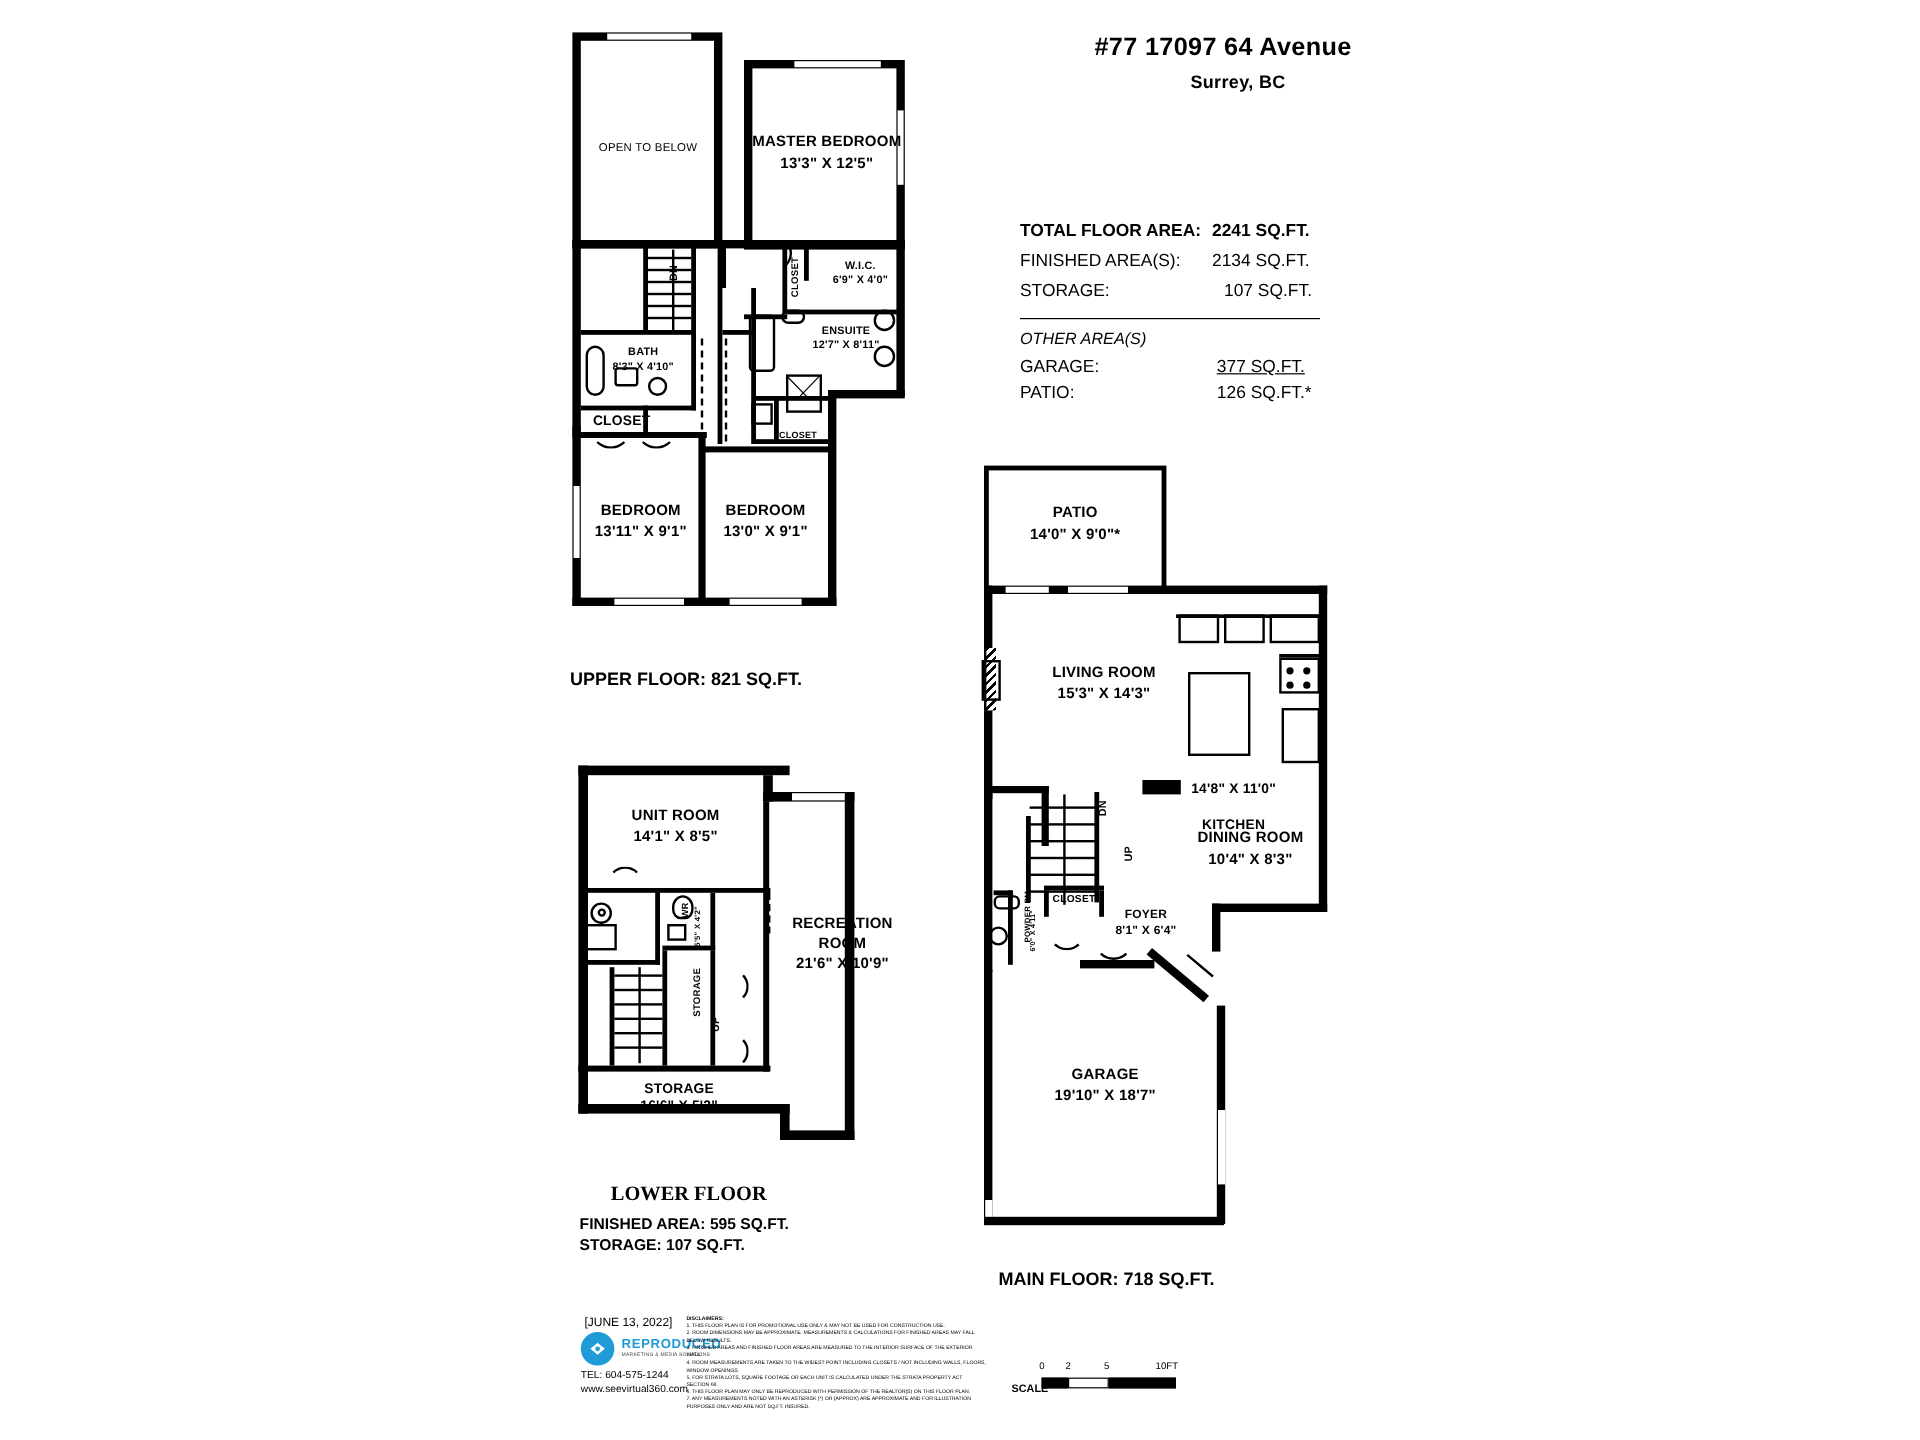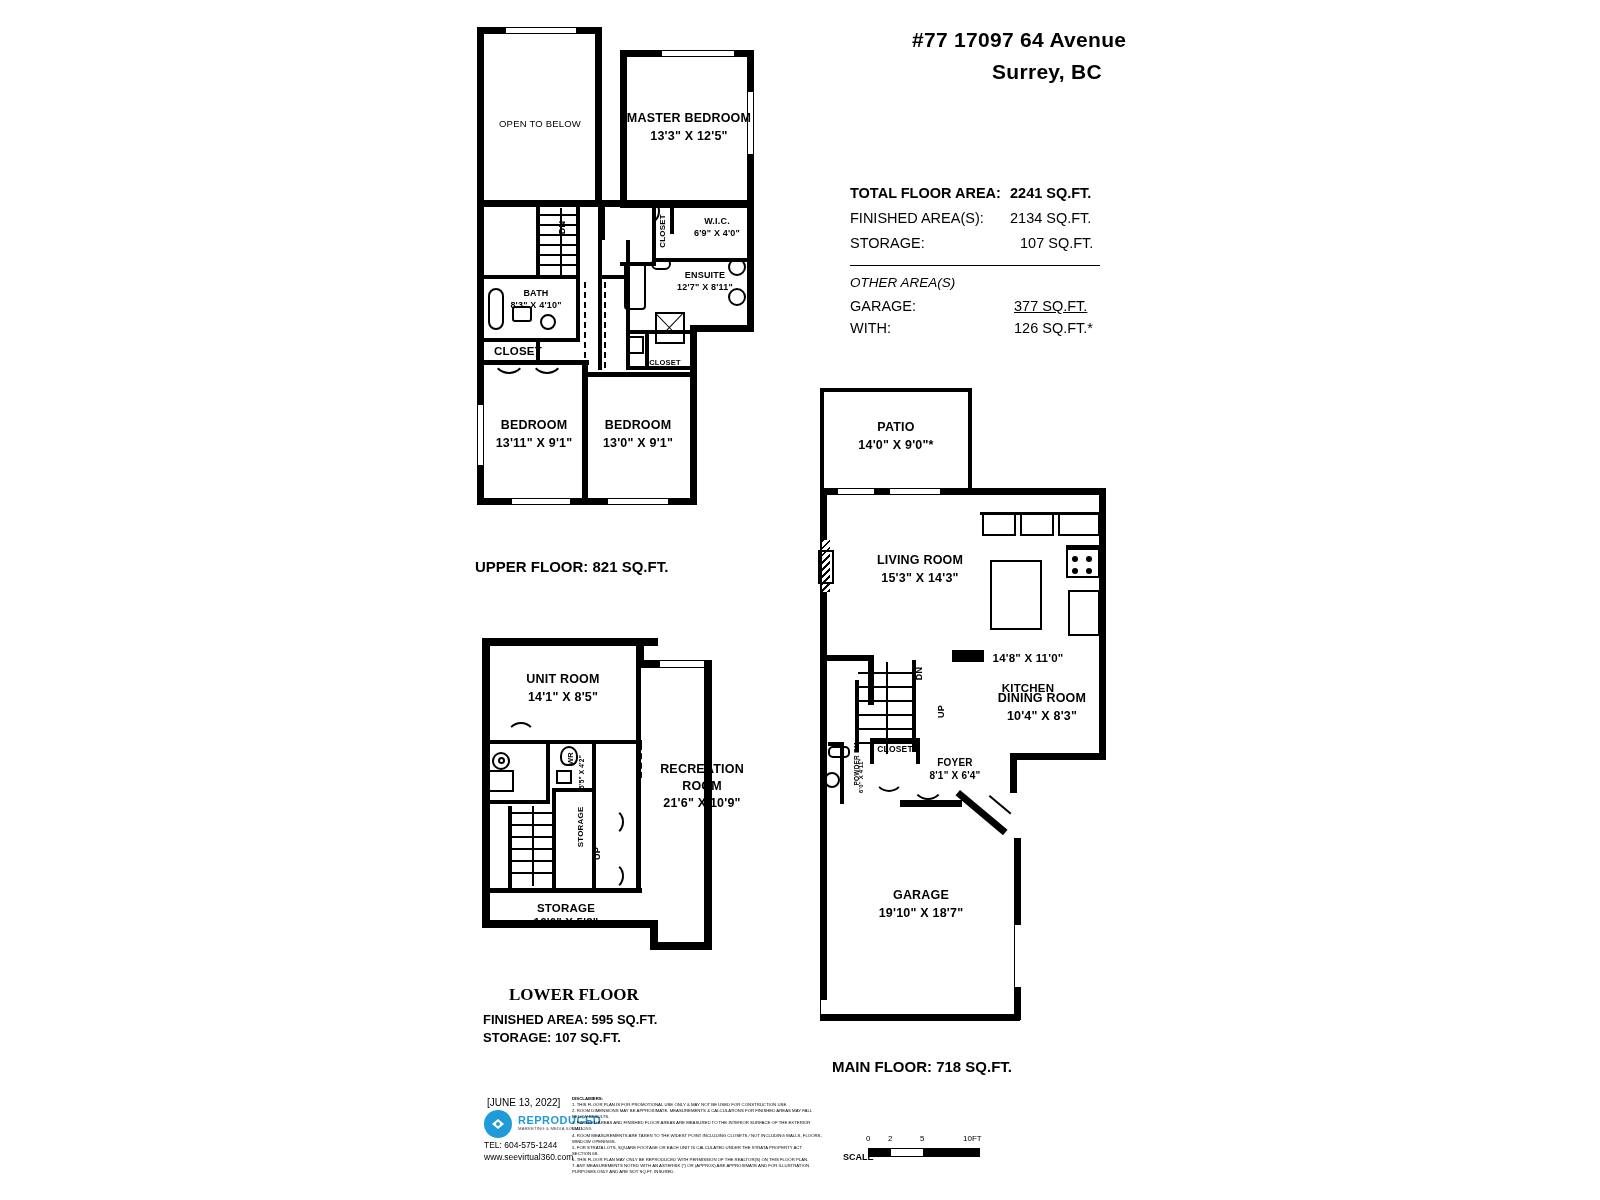--- a/index.html
+++ b/index.html
@@ -31,39 +31,39 @@
   .legalnote{position:absolute;font-size:4.3px;line-height:1.42;width:250px;color:#000;font-family:"Liberation Sans",sans-serif;}
   .scalebar{position:absolute;}
   .sbseg{position:absolute;height:9px;border:1px solid #000;box-sizing:border-box;}
 </style>
 </head>
 <body>
 
 <div class="stage">
 
   <div class="title" style="left:880px;top:28px;font-size:21px;letter-spacing:0.3px;margin-left:32px;">#77 17097 64 Avenue</div>
-  <div class="title" style="left:992px;top:60px;font-size:21px;letter-spacing:0.3px;">Surrey, BC</div>
+  <div class="title" style="left:992px;top:60px;font-size:15px;letter-spacing:0.3px;">Surrey, BC</div>
 
   <div class="specrow" style="left:850px;top:185px;font-weight:bold;">TOTAL FLOOR AREA:</div>
   <div class="specrow" style="left:1010px;top:185px;font-weight:bold;">2241 SQ.FT.</div>
 
   <div class="specrow" style="left:850px;top:210px;">FINISHED AREA(S):</div>
   <div class="specrow" style="left:1010px;top:210px;">2134 SQ.FT.</div>
 
   <div class="specrow" style="left:850px;top:235px;">STORAGE:</div>
   <div class="specrow" style="left:1020px;top:235px;">107 SQ.FT.</div>
 
   <div class="thin" style="left:850px;top:265px;width:250px;height:1px;"></div>
 
   <div class="specrow" style="left:850px;top:275px;font-style:italic;font-size:13.5px;">OTHER AREA(S)</div>
 
   <div class="specrow" style="left:850px;top:298px;">GARAGE:</div>
   <div class="specrow" style="left:1014px;top:298px;text-decoration:underline;">377 SQ.FT.</div>
 
-  <div class="specrow" style="left:850px;top:320px;">WITH:</div>
+  <div class="specrow" style="left:850px;top:320px;">PATIO:</div>
   <div class="specrow" style="left:1014px;top:320px;">126 SQ.FT.*</div>
 
   <div>
 
     <div class="outline" style="left:477px;top:27px;width:125px;height:180px;"></div>
     <div class="outline" style="left:620px;top:50px;width:134px;height:158px;"></div>
 
     <div class="wall" style="left:477px;top:200px;width:7px;height:160px;"></div>
     <div class="wall" style="left:477px;top:200px;width:128px;height:7px;"></div>
     <div class="wall" style="left:598px;top:200px;width:7px;height:40px;"></div>

